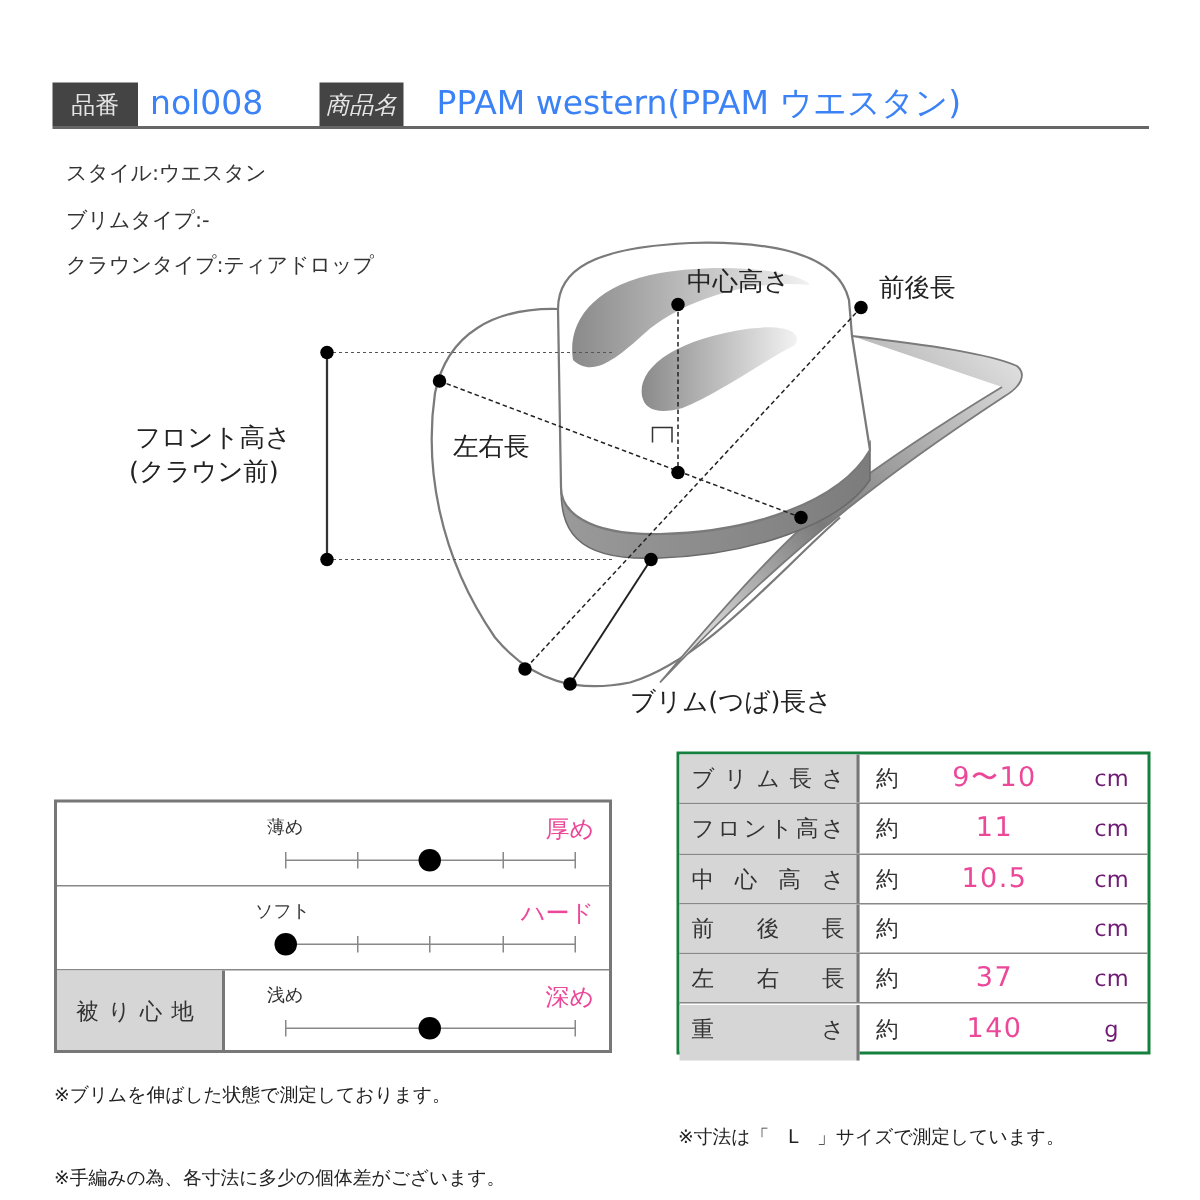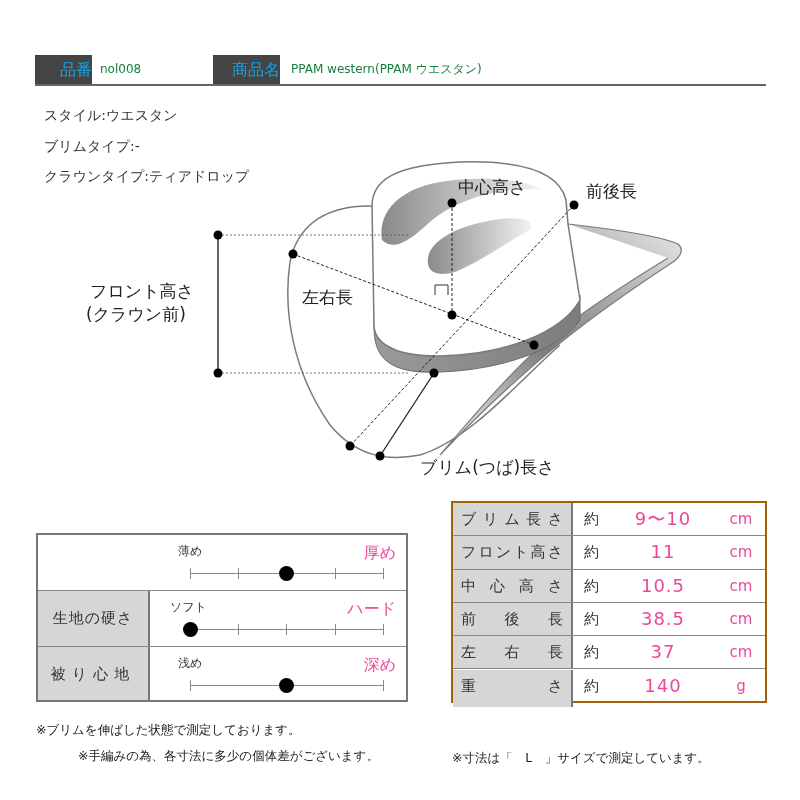--- a/index.html
+++ b/index.html
@@ -1,58 +1,58 @@
 <!DOCTYPE html>
 <html><head>
 <meta charset="utf-8">
 <style>
   html, body { margin:0; padding:0; background:#ffffff; }
   body { width:800px; height:800px; position:relative; overflow:hidden;
          font-family:"DejaVu Sans", "Liberation Sans", sans-serif; color:#333; }
   .abs { position:absolute; }
   
-  .hdr-tag { position:absolute; top:55px; height:29px; background:#444; color:#0ea5e9;
-             font-size:16px; line-height:29px; text-align:right; }
-  .hdr-val { position:absolute; top:55px; height:29px; line-height:29px; font-size:12px; color:#15803d; }
+  .hdr-tag { position:absolute; top:55px; height:29px; background:#444; color:#e5e5e5;
+             font-size:16px; line-height:29px; text-align:center; }
+  .hdr-val { position:absolute; top:55px; height:29px; line-height:29px; font-size:22px; color:#3b82f6; }
   .hdr-line { position:absolute; left:35px; top:84px; width:731px; height:2px; background:#666; }
   .spec { position:absolute; left:44px; font-size:14px; color:#333; }
   
   .dlabel { position:absolute; font-size:17px; color:#222; white-space:nowrap; }
   
   .ltable { position:absolute; left:36px; top:533px; width:372px; height:169px;
             border:2px solid #777; box-sizing:border-box; }
   .lrow { position:absolute; left:0; width:100%; height:56px; border-bottom:1px solid #888; box-sizing:border-box; }
   .lrow:last-child { border-bottom:none; }
   .lrow .lbl { position:absolute; left:0; top:0; width:112px; height:100%; background:#d6d6d6;
                border-right:2px solid #777; box-sizing:border-box;
                font-size:15px; color:#333; text-align:center; line-height:55px; letter-spacing:1px; }
   .lrow .lo { position:absolute; left:140px; top:8px; font-size:12px; color:#333; }
   .lrow .hi { position:absolute; right:10px; top:8px; font-size:16px; color:#ec4899; }
   .track { position:absolute; left:152px; width:194px; height:1px; background:#888; }
   .tick { position:absolute; width:1px; height:11px; background:#888; }
   .knob { position:absolute; width:15px; height:15px; border-radius:50%; background:#000; }
   
   .rtable { position:absolute; left:451px; top:501px; width:316px; height:202px;
-            border:2px solid #a16207; box-sizing:border-box; }
+            border:2px solid #15803d; box-sizing:border-box; }
   .rrow { position:absolute; left:0; width:100%; height:33.3px; border-bottom:1px solid #888; box-sizing:border-box; }
   .rrow:last-child { border-bottom:none; }
   .rrow .rl { position:absolute; left:0; top:0; width:120px; height:100%; background:#d6d6d6;
               border-right:2px solid #777; box-sizing:border-box;
               font-size:15px; line-height:32px; color:#333; padding:0 8px; text-align:justify; text-align-last:justify; }
   .rrow .approx { position:absolute; left:131px; top:0; line-height:32px; font-size:15px; color:#333; }
   .rrow .num { position:absolute; left:160px; width:100px; top:0; line-height:32px; font-size:18px; color:#ec4899; text-align:center; letter-spacing:1px; }
-  .rrow .unit { position:absolute; left:268px; width:40px; top:0; line-height:32px; font-size:15px; color:#ec4899; text-align:center; }
+  .rrow .unit { position:absolute; left:268px; width:40px; top:0; line-height:32px; font-size:15px; color:#701a75; text-align:center; }
   .note { position:absolute; font-size:12.5px; color:#222; white-space:nowrap; }
 </style>
 </head>
 <body>
 
 <div class="hdr-tag" style="left:35px;width:57px;">品番</div>
 <div class="hdr-val" style="left:100px;">nol008</div>
-<div class="hdr-tag" style="left:213px;width:67px;">商品名</div>
+<div class="hdr-tag" style="left:213px;width:56px;font-style:italic;">商品名</div>
 <div class="hdr-val" style="left:291px;">PPAM western(PPAM ウエスタン)</div>
 <div class="hdr-line"></div>
 
 <div class="spec" style="top:107px;">スタイル:ウエスタン</div>
 <div class="spec" style="top:138px;">ブリムタイプ:-</div>
 <div class="spec" style="top:168px;">クラウンタイプ:ティアドロップ</div>
 
 <svg class="abs" style="left:0;top:0;" width="800" height="500">
   <defs>
     <linearGradient id="brimGrad" x1="0" y1="1" x2="1" y2="0">
@@ -118,21 +118,20 @@
     <div class="hi">厚め</div>
     <div class="track" style="top:38px;"></div>
     <div class="tick" style="left:152px;top:33px;"></div>
       <div class="tick" style="left:200px;top:33px;"></div>
     <div class="tick" style="left:248px;top:33px;"></div>
       <div class="tick" style="left:297px;top:33px;"></div>
     <div class="tick" style="left:345px;top:33px;"></div>
     <div class="knob" style="left:241px;top:31px;"></div>
   </div>
   <div class="lrow" style="top:56px;">
-    <div class="lbl">生地の硬さ</div>
     <div class="lo" style="left:132px;">ソフト</div>
     <div class="hi">ハード</div>
     <div class="track" style="top:38px;"></div>
     <div class="tick" style="left:152px;top:33px;"></div>
       <div class="tick" style="left:200px;top:33px;"></div>
     <div class="tick" style="left:248px;top:33px;"></div>
       <div class="tick" style="left:297px;top:33px;"></div>
     <div class="tick" style="left:345px;top:33px;"></div>
     <div class="knob" style="left:145px;top:31px;"></div>
   </div>
@@ -162,32 +161,31 @@
   </div>
   <div class="rrow" style="top:66.6px;">
     <div class="rl">中心高さ</div>
     <div class="approx">約</div>
     <div class="num">10.5</div>
     <div class="unit">cm</div>
   </div>
   <div class="rrow" style="top:99.9px;">
     <div class="rl">前後長</div>
     <div class="approx">約</div>
-    <div class="num">38.5</div>
     <div class="unit">cm</div>
   </div>
   <div class="rrow" style="top:133.2px;">
     <div class="rl">左右長</div>
     <div class="approx">約</div>
     <div class="num">37</div>
     <div class="unit">cm</div>
   </div>
   <div class="rrow" style="top:166.5px;height:37px;">
     <div class="rl">重さ</div>
     <div class="approx">約</div>
     <div class="num">140</div>
     <div class="unit">g</div>
   </div>
 </div>
 
 <div class="note" style="left:36px;top:722px;">※ブリムを伸ばした状態で測定しております。</div>
-<div class="note" style="left:36px;top:748px;margin-left:42px;">※手編みの為、各寸法に多少の個体差がございます。</div>
+<div class="note" style="left:36px;top:777px;">※手編みの為、各寸法に多少の個体差がございます。</div>
 <div class="note" style="left:452px;top:722px;margin-top:28px;">※寸法は「　L　」サイズで測定しています。</div>
 
 </body></html>

